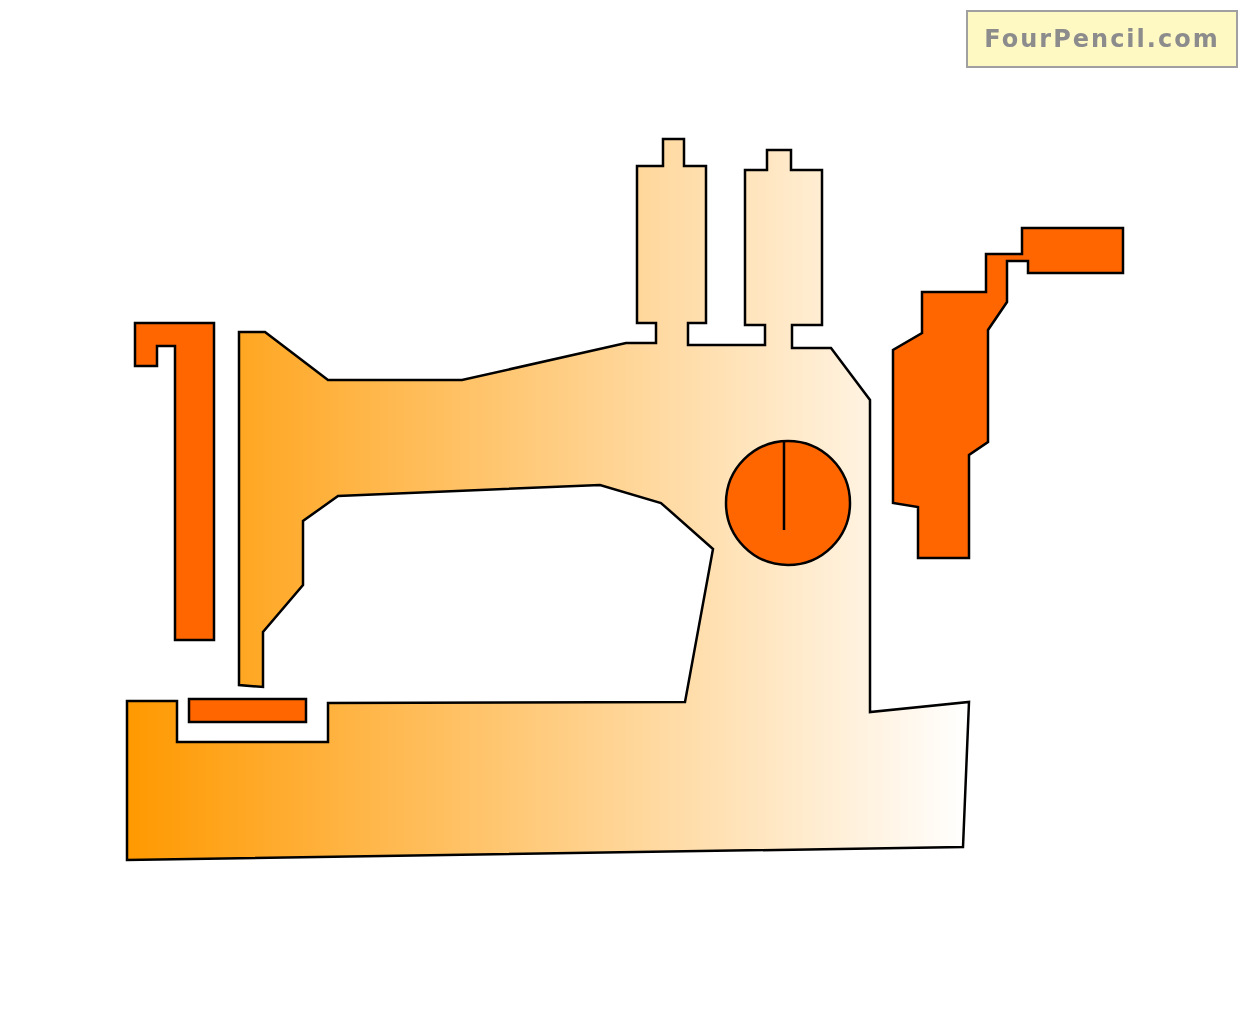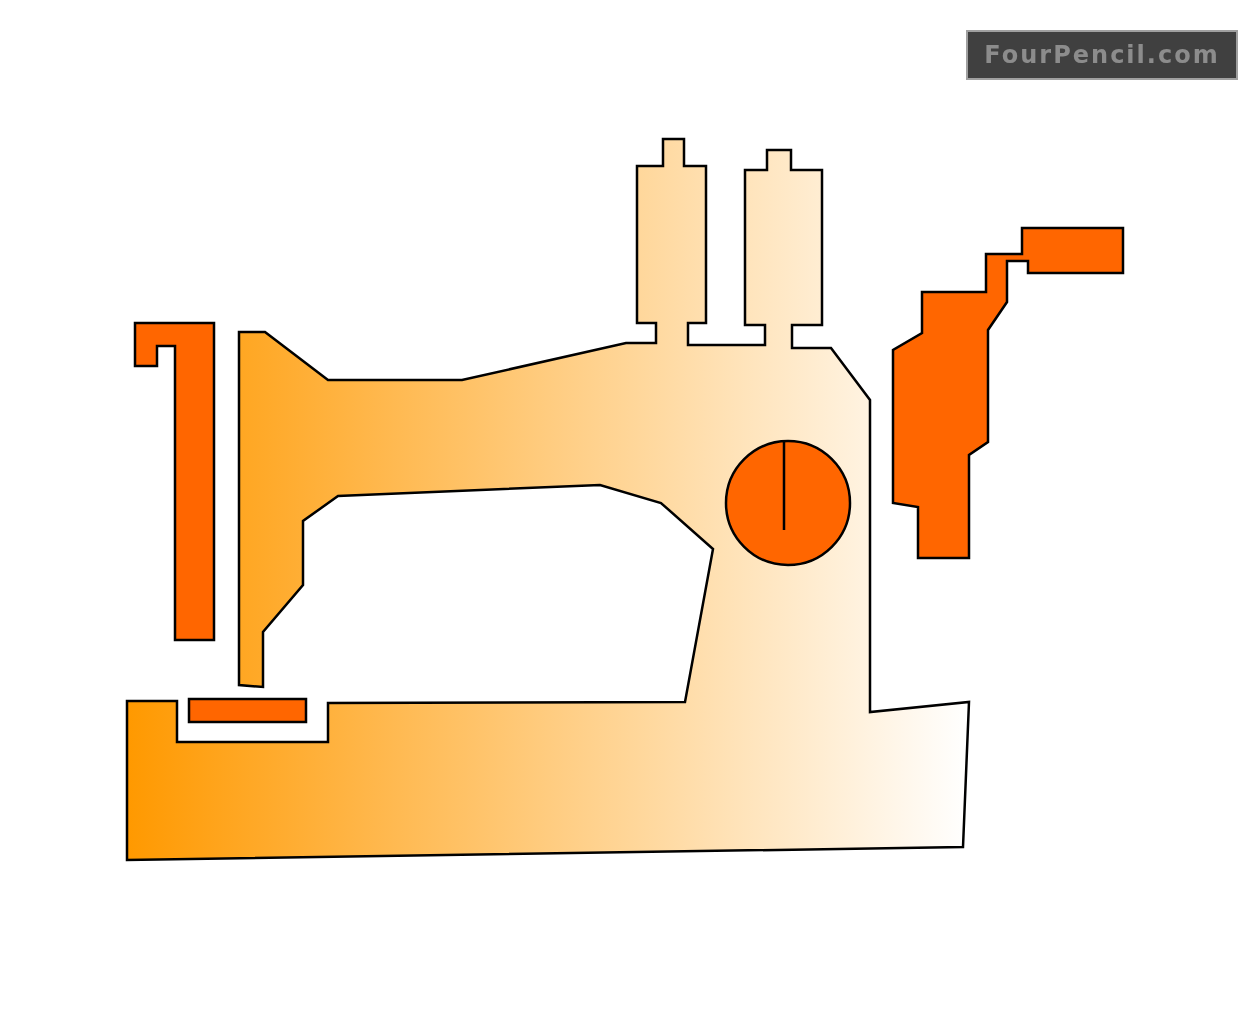--- a/index.html
+++ b/index.html
@@ -1,23 +1,22 @@
 <!DOCTYPE html>
 <html><head>
 <meta charset="utf-8">
 <style>
   html, body { margin:0; padding:0; background:#ffffff; }
   body { width:1250px; height:1032px; position:relative; overflow:hidden; font-family:"Liberation Sans", sans-serif; }
   .watermark {
-    position:absolute; left:966px; top:10px; width:272px; height:50px;
-    box-sizing:border-box; border:2px solid #a0a0a0; background:#404040;
+    position:absolute; left:966px; top:10px; width:272px; height:58px;
+    box-sizing:border-box; border:2px solid #a0a0a0; background:#fef9c3;
     display:flex; align-items:center; justify-content:center;
     color:#8c8c8c; font-size:24px; font-weight:bold; letter-spacing:2px;
     font-family:"DejaVu Sans", sans-serif;
-    margin-top:20px;
   }
   svg.art { position:absolute; left:0; top:0; }
 </style>
 </head>
 <body>
 
 <div class="watermark">
   <span>FourPencil.com</span>
 </div>
 

